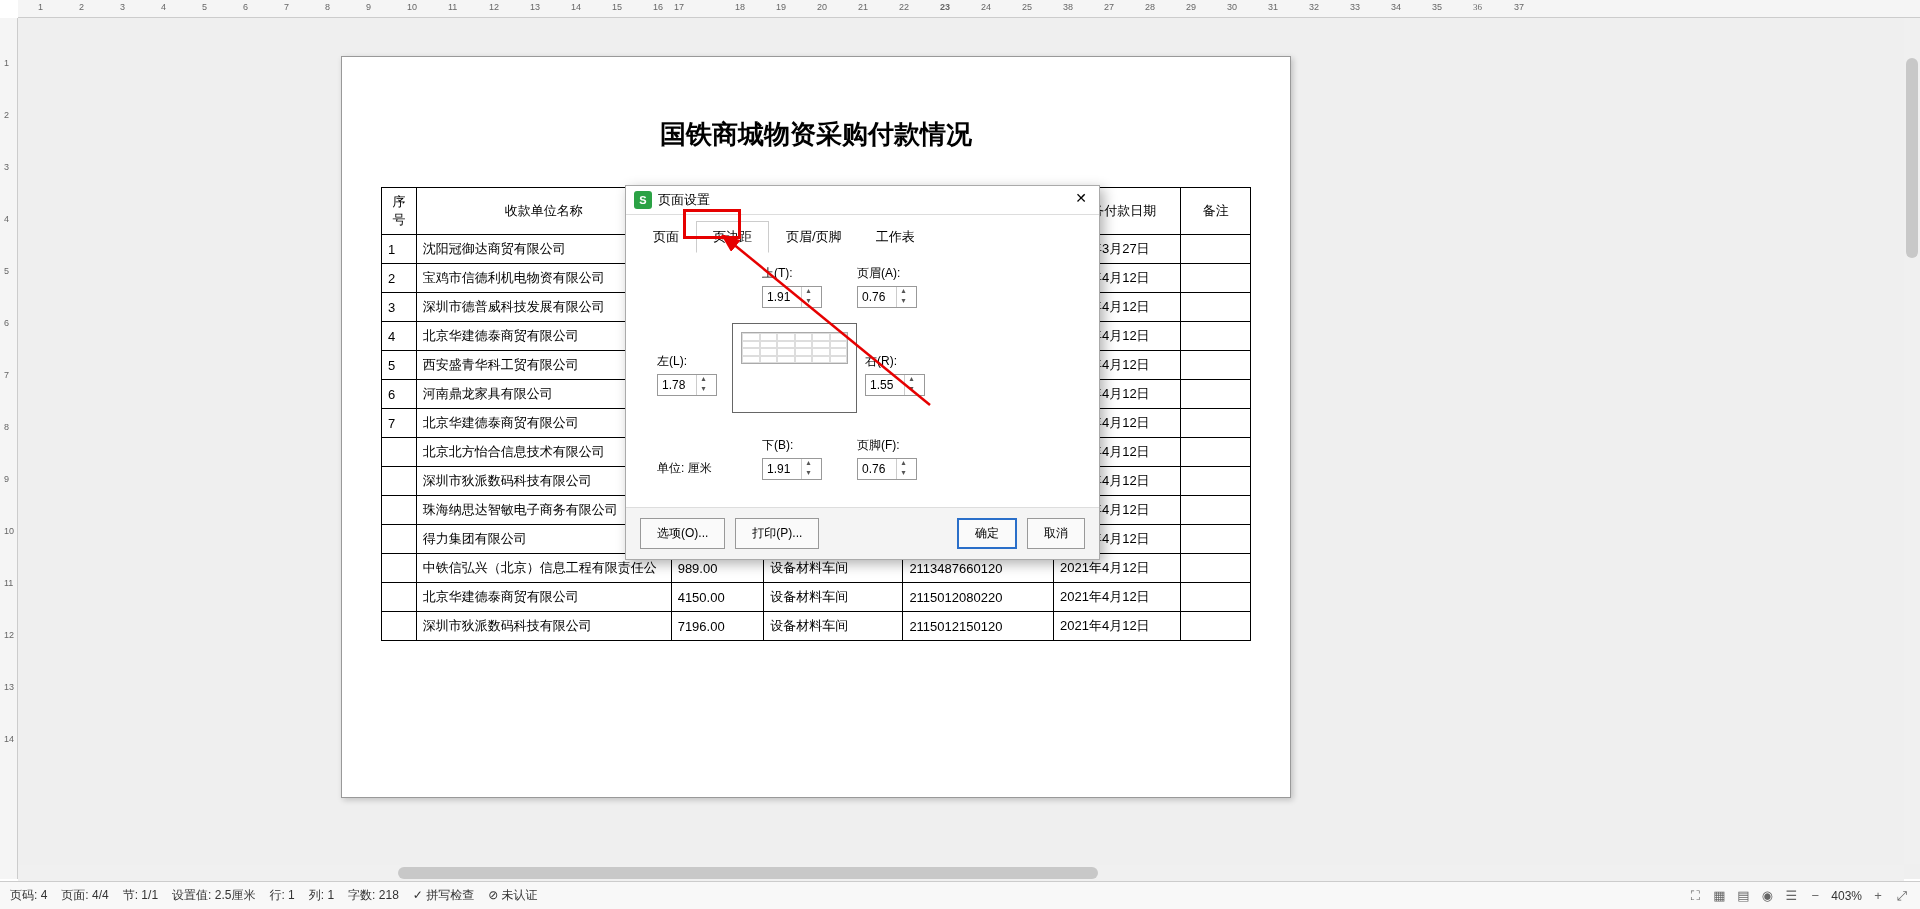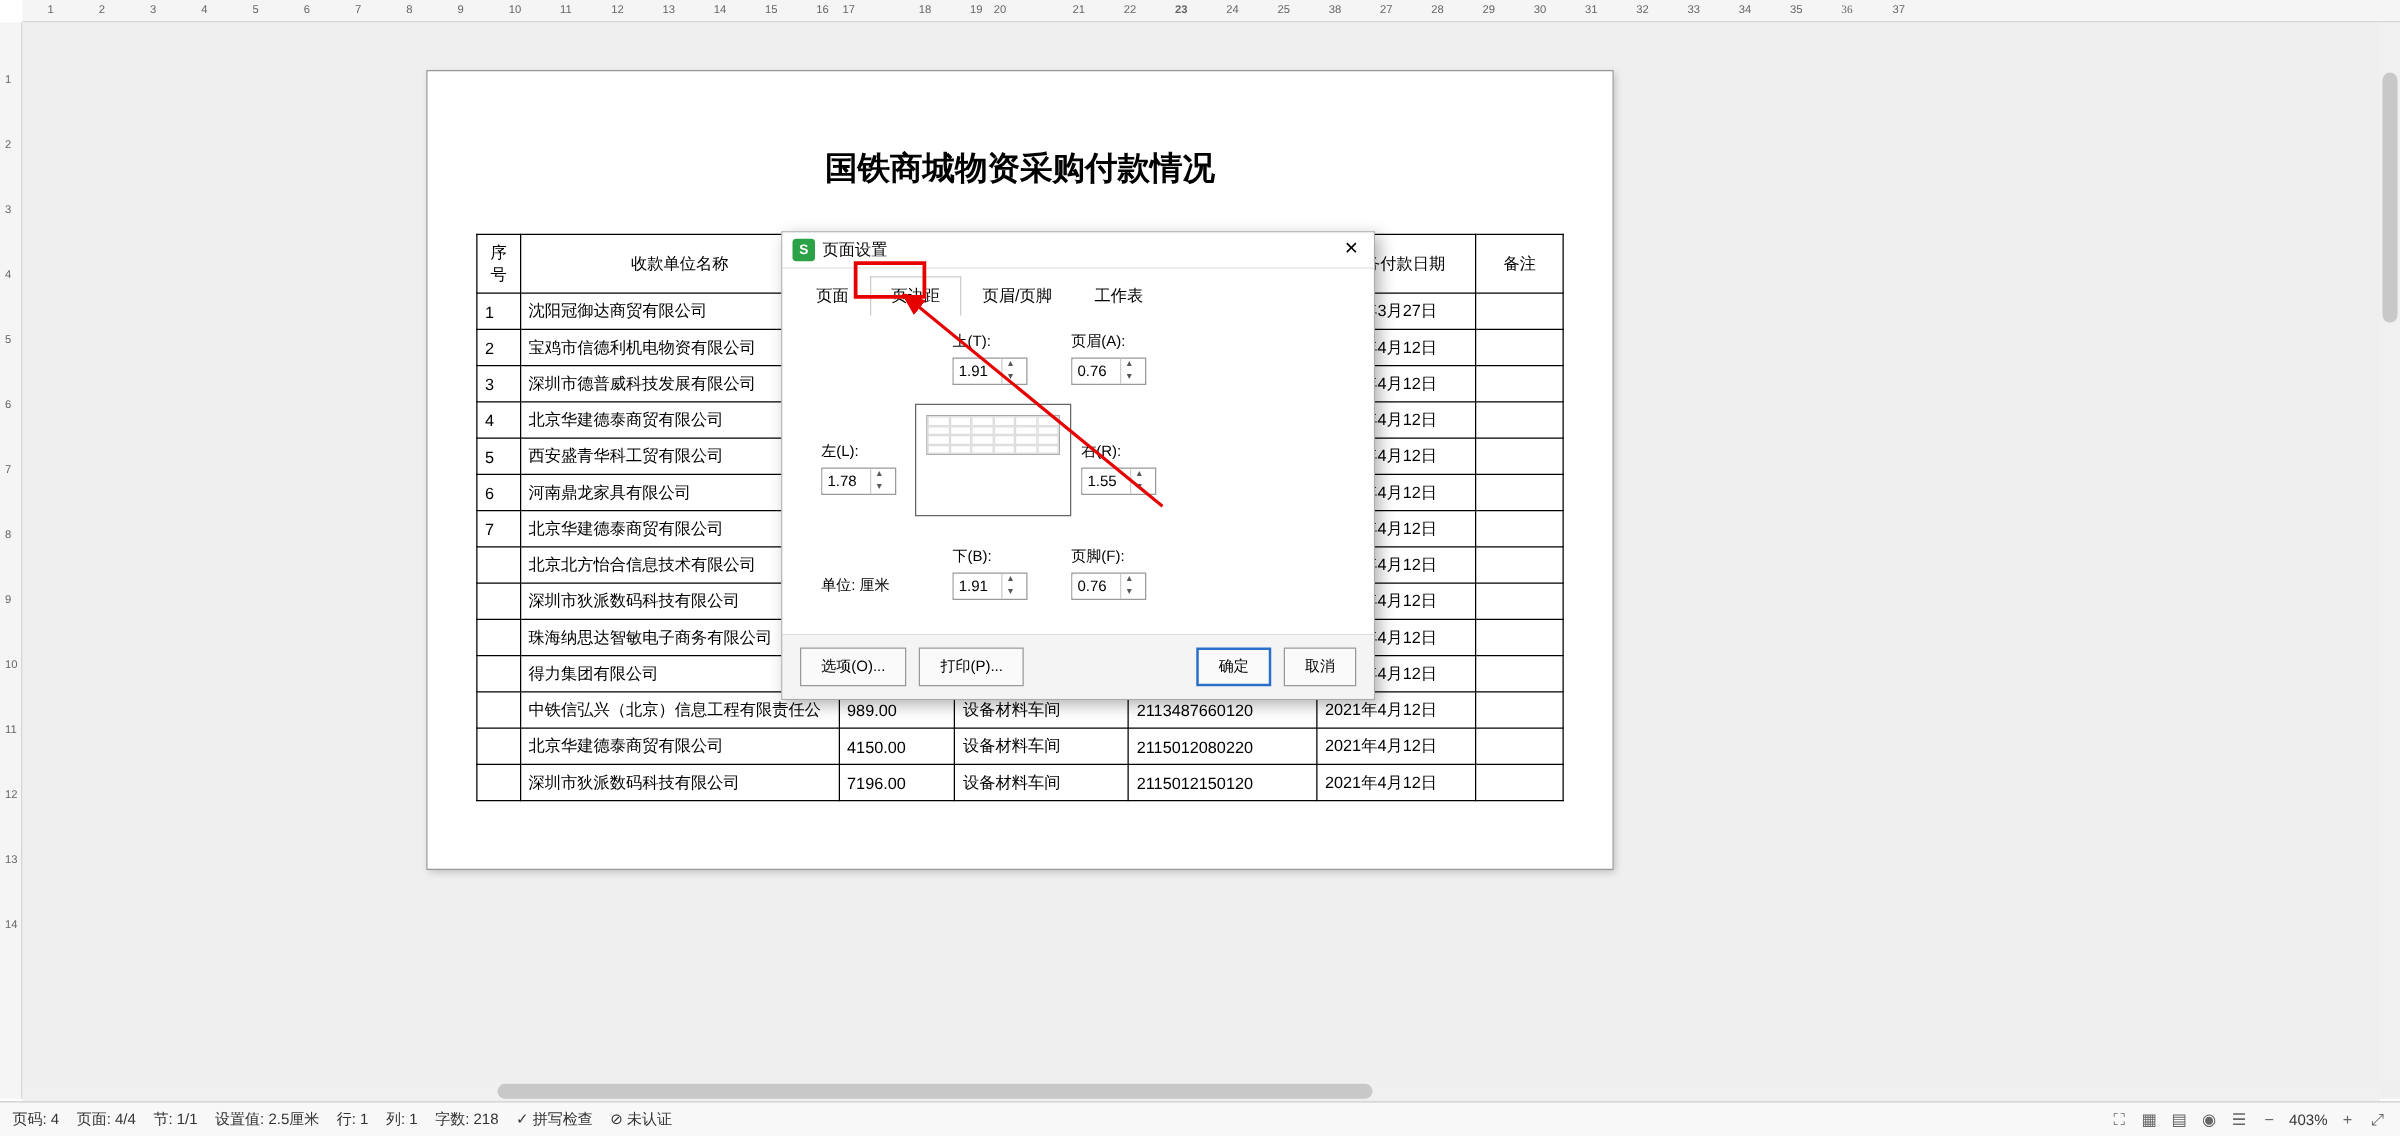--- a/index.html
+++ b/index.html
@@ -7,21 +7,21 @@
     
     .ruler-h { position: absolute; top: 0; left: 18px; right: 0; height: 18px; background: #f5f5f5; border-bottom: 1px solid #ccc; font-size: 9px; color: #666; }
     .ruler-h-marks { position: relative; height: 100%; }
     .ruler-h-num { position: absolute; top: 2px; font-size: 9px; }
     
     .ruler-v { position: absolute; top: 18px; left: 0; width: 18px; bottom: 30px; background: #f5f5f5; border-right: 1px solid #ccc; font-size: 9px; color: #666; }
     .ruler-v-num { position: absolute; left: 4px; font-size: 9px; }
     
     .canvas { position: absolute; top: 18px; left: 18px; right: 0; bottom: 30px; background: #efefef; overflow: hidden; }
     
-    .page { position: absolute; left: 323px; top: 38px; width: 950px; height: 640px; background: #fff; border: 1px solid #999; box-shadow: 2px 2px 6px rgba(0,0,0,0.2); }
+    .page { position: absolute; left: 323px; top: 38px; width: 950px; height: 742px; background: #fff; border: 1px solid #999; box-shadow: 2px 2px 6px rgba(0,0,0,0.2); }
     
     .doc-title { text-align: center; font-size: 26px; font-weight: bold; margin-top: 60px; font-family: "SimSun"; }
     
     .data-table { margin: 35px auto 0; border-collapse: collapse; font-size: 13px; width: 870px; }
     .data-table th, .data-table td { border: 1px solid #000; padding: 5px 6px; text-align: left; height: 23px; }
     .data-table th { text-align: center; font-weight: normal; }
     .col-seq { width: 30px; text-align: center; margin-left: 42px; }
     .col-name { width: 220px; }
     .col-amt { width: 80px; text-align: right; padding-right: 10px; }
     .col-dept { width: 120px; text-align: left; padding-left: 12px; }
@@ -96,21 +96,21 @@
       <span class="ruler-h-num" style="left: 389px;">10</span>
       <span class="ruler-h-num" style="left: 430px;">11</span>
       <span class="ruler-h-num" style="left: 471px;">12</span>
       <span class="ruler-h-num" style="left: 512px;">13</span>
       <span class="ruler-h-num" style="left: 553px;">14</span>
       <span class="ruler-h-num" style="left: 594px;">15</span>
       <span class="ruler-h-num" style="left: 635px;">16</span>
       <span class="ruler-h-num" style="left: 656px;">17</span>
       <span class="ruler-h-num" style="left: 717px;">18</span>
       <span class="ruler-h-num" style="left: 758px;">19</span>
-      <span class="ruler-h-num" style="left: 777px;">20</span>
+      <span class="ruler-h-num" style="left: 799px;">20</span>
       <span class="ruler-h-num" style="left: 840px;">21</span>
       <span class="ruler-h-num" style="left: 881px;">22</span>
       <span class="ruler-h-num" style="left: 922px; font-weight: bold;">23</span>
       <span class="ruler-h-num" style="left: 963px;">24</span>
       <span class="ruler-h-num" style="left: 1004px;">25</span>
       <span class="ruler-h-num" style="left: 1045px;">38</span>
       <span class="ruler-h-num" style="left: 1086px;">27</span>
       <span class="ruler-h-num" style="left: 1127px;">28</span>
       <span class="ruler-h-num" style="left: 1168px;">29</span>
       <span class="ruler-h-num" style="left: 1209px;">30</span>

